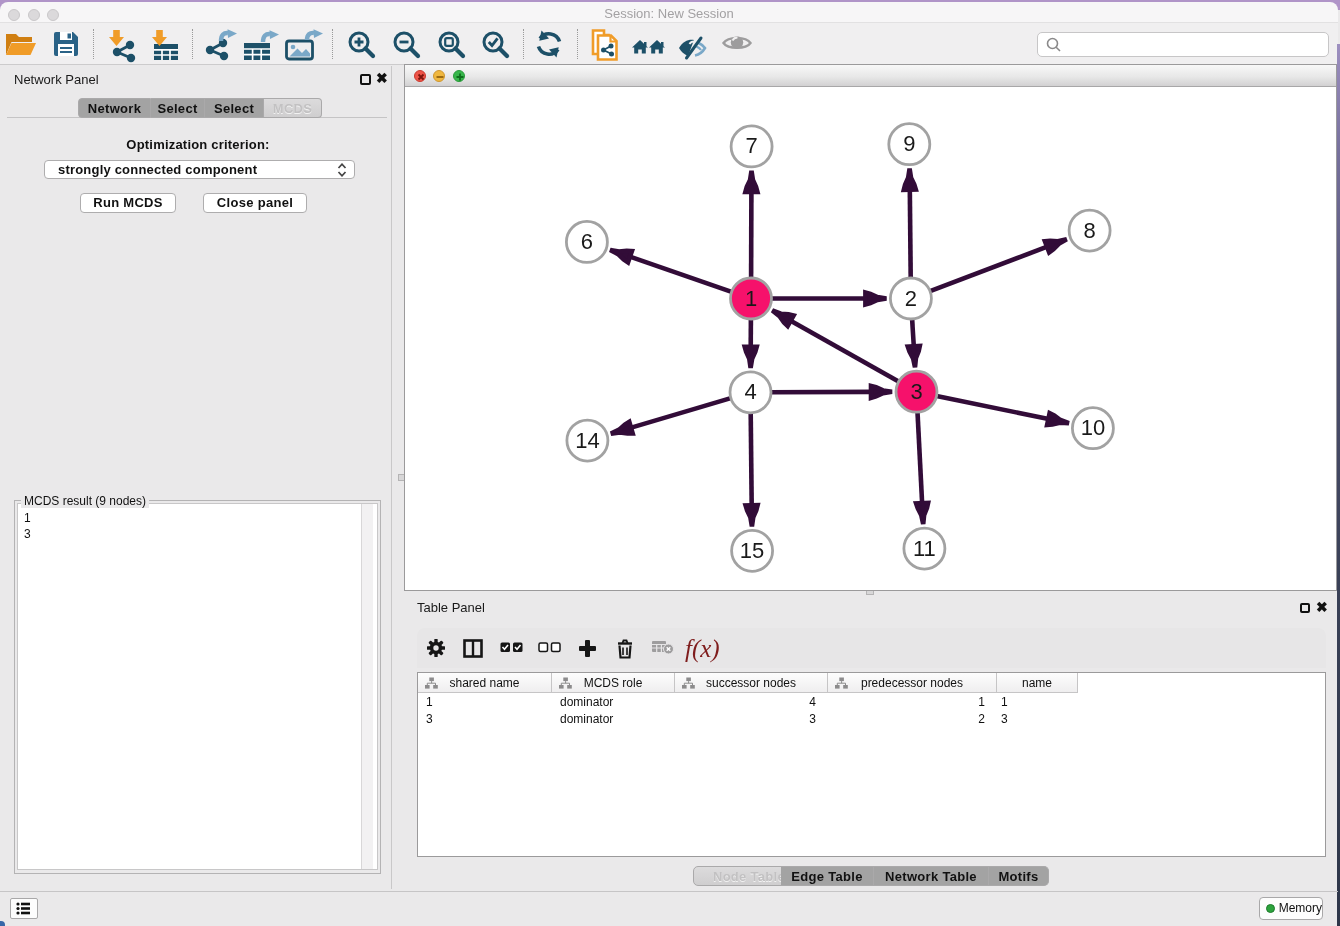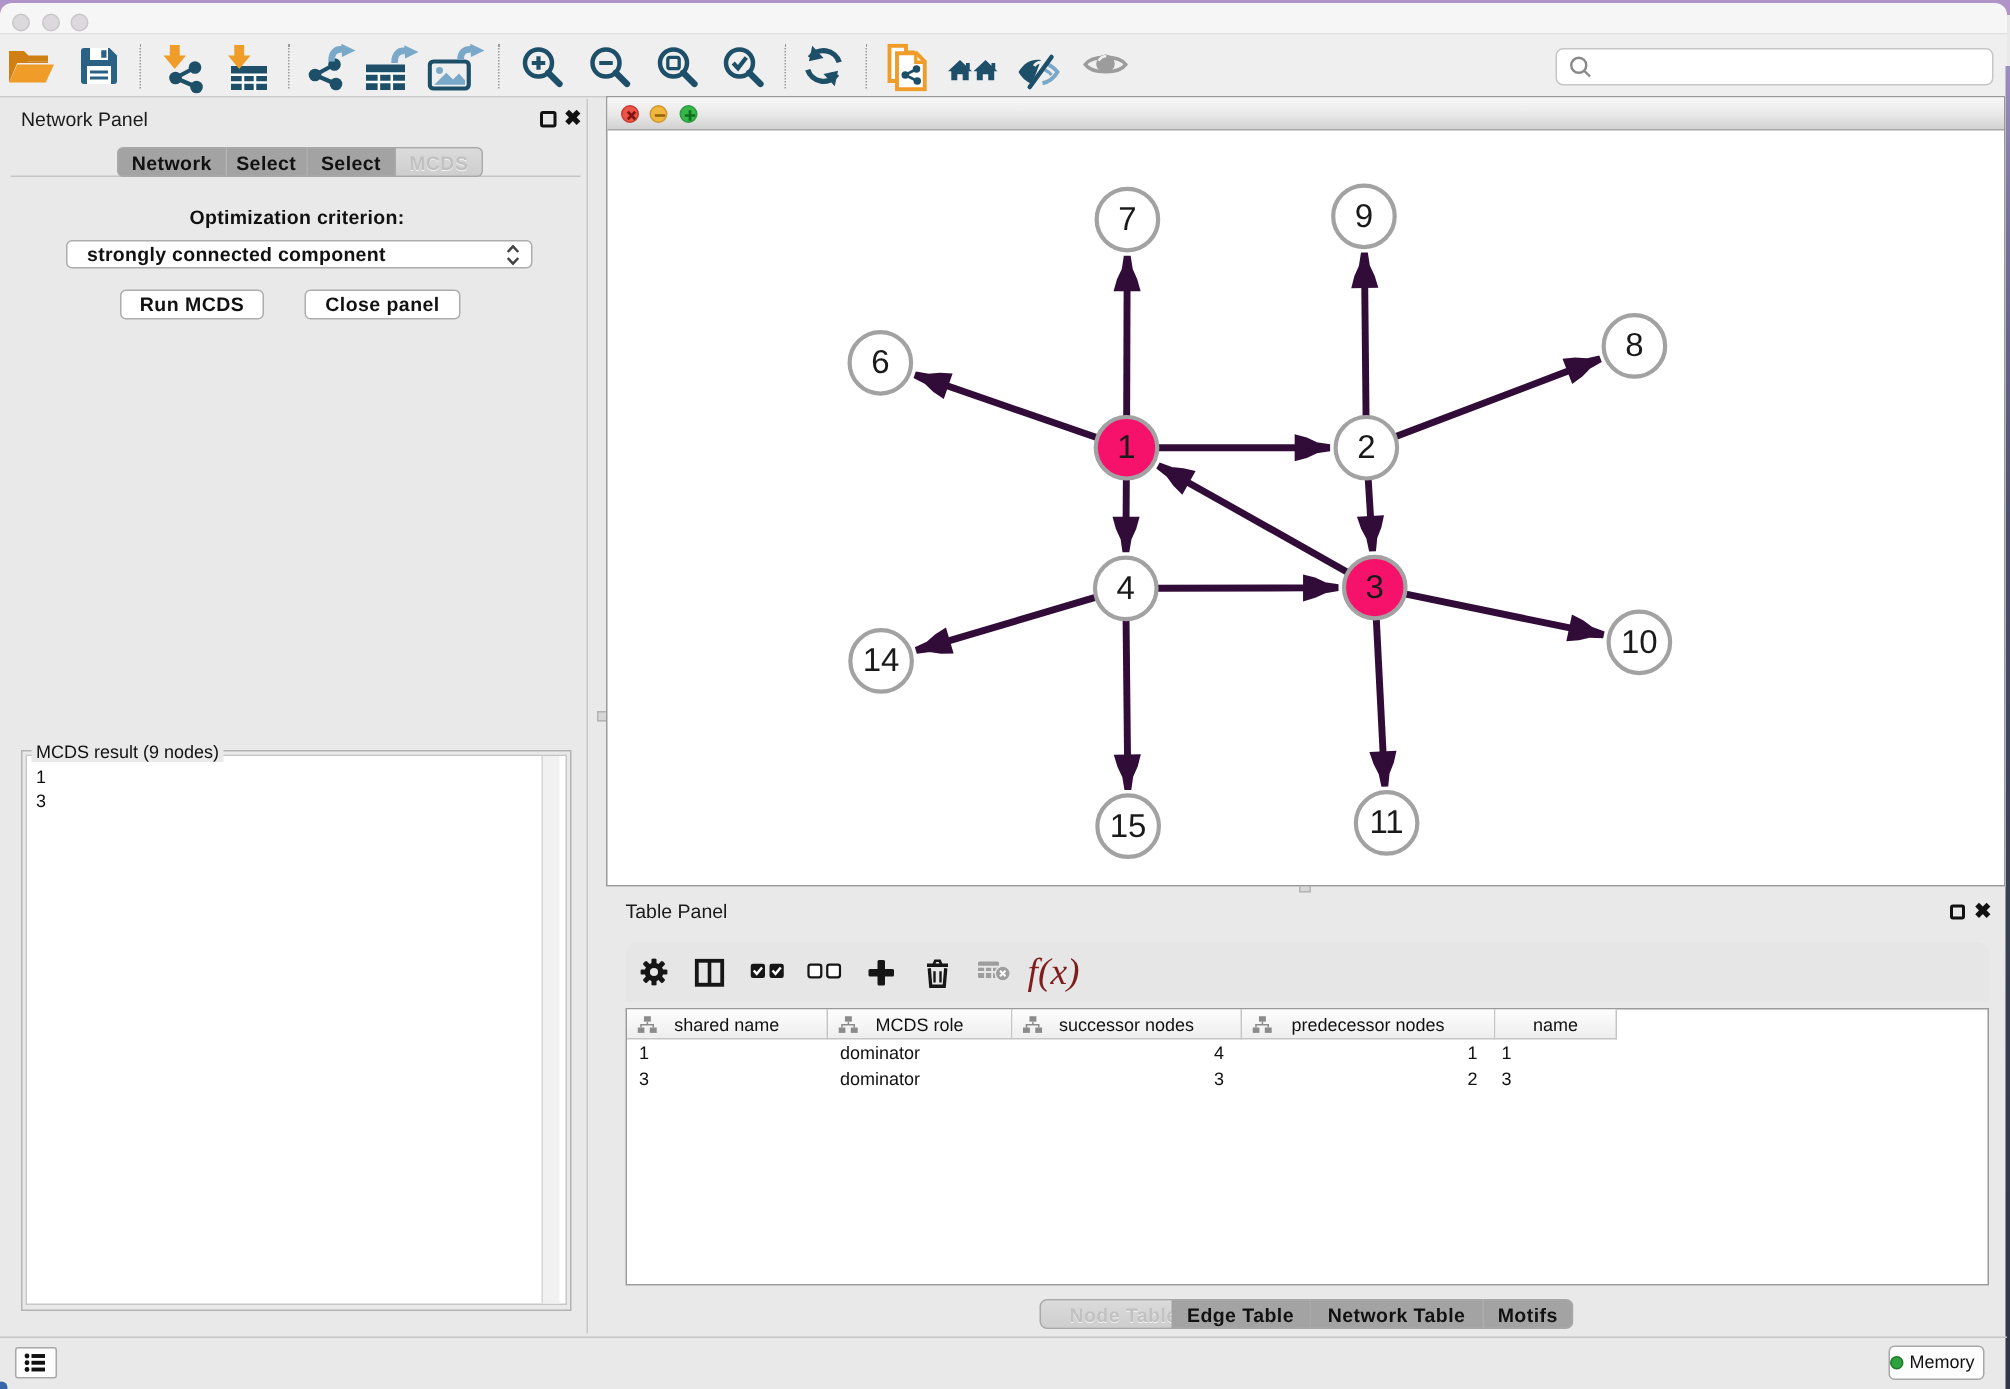--- a/index.html
+++ b/index.html
@@ -63,33 +63,34 @@
 .th { position:absolute; top:0; height:20px; background:linear-gradient(#fdfdfd,#efeeef);
   border-right:1px solid #c6c5c6; border-bottom:1px solid #c6c5c6; font-size:12px; color:#111; }
 .th .lbl { position:absolute; top:3px; width:100%; text-align:center; }
 .treeicon { position:absolute; left:7px; top:4px; }
 .td { position:absolute; font-size:12px; color:#111; height:17px; line-height:17px; }
 #statusline { left:0; top:891px; width:1338px; height:0; border-top:1px solid #c6c5c6; }
 #listbtn { left:10px; top:898px; width:28px; height:21px; background:#fdfdfd;
   border:1px solid #a9a8a9; border-radius:2px; }
 #membtn { left:1259px; top:897px; width:64px; height:23px; background:#fdfdfd;
   border:1px solid #a9a8a9; border-radius:4px; font-size:12px; color:#111;
-  text-align:left; line-height:21px; }
+  text-align:right; line-height:21px; }
 #membtn .dot { display:inline-block; width:9px; height:9px; border-radius:50%;
   background:#2ca33c; border:1px solid #1d7a2b; margin-right:4px; vertical-align:-1px; }
 #corner-dot { left:-3px; top:921px; width:8px; height:8px; border-radius:50%; background:#3767a8; }
 #cp-right { left:391px; top:66px; width:1px; height:823px; background:#c9c8c9; }
 </style>
 </head>
 <body>
 <div class="abs" id="desktop-top"></div>
 <div class="abs" id="titlebar">
   <div class="tl" style="left:8px;"></div>
   <div class="tl" style="left:28px;"></div>
   <div class="tl" style="left:47px;"></div>
+  <div id="title-text">Session: New Session</div>
 </div>
 <div class="abs" id="toolbar">
   <svg class="tbi" style="left:4px; top:6px;" width="34" height="30" viewBox="0 0 34 30">
 <path d="M2 5 L12 5 L15 8 L28 8 L28 12 L2 12 Z" fill="#d07f12"></path>
 <path d="M2 26 L2 9 L11.5 9 L14.5 12 L28 12 L28 13 L7.5 13 L2 26" fill="#d07f12"></path>
 <path d="M7.5 14 L32 14 L26.5 26 L2 26 Z" fill="#f09c28"></path>
     </svg>
 <svg class="tbi" style="left:51px; top:6px;" width="30" height="30" viewBox="0 0 30 30">
 <path d="M3 5 a2 2 0 0 1 2-2 L22 3 L27 8 L27 25 a2 2 0 0 1 -2 2 L5 27 a2 2 0 0 1 -2 -2 Z" fill="#2a6286"></path>
 <rect x="9" y="3" width="12" height="8" fill="#fff"></rect>

